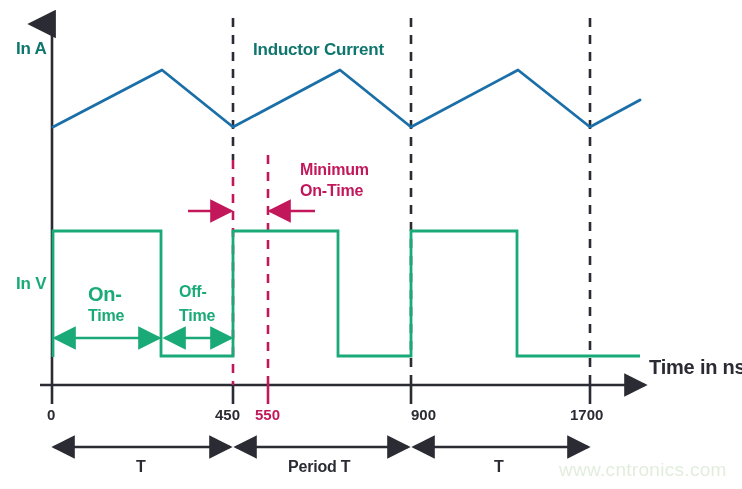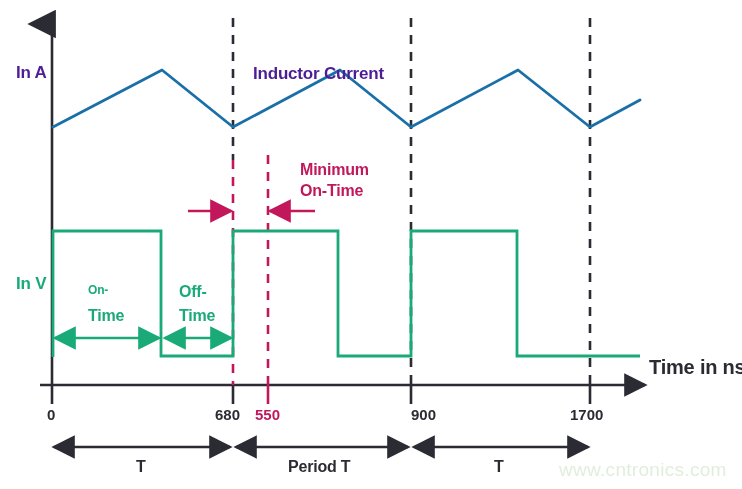--- a/index.html
+++ b/index.html
@@ -6,21 +6,21 @@
   body{
     width:742px;height:489px;
     background:#ffffff;
     font-family:"Liberation Sans", sans-serif;
     overflow:hidden;
     position:relative;
   }
   #stage{position:absolute;left:0;top:0;width:742px;height:489px;}
   svg#diagram{position:absolute;left:0;top:0;width:742px;height:489px;}
   .lbl{position:absolute;font-weight:bold;white-space:nowrap;letter-spacing:-0.2px;}
-  .lbl-blue{color:#4c1d95;margin-top:24px;}
+  .lbl-blue{color:#0f766e;}
   .lbl-green{color:#1aaa78;}
   .lbl-crimson{color:#c2185b;}
   .lbl-dark{color:#2b2b33;}
   .tick-lbl{position:absolute;font-weight:bold;font-size:15px;color:#2b2b33;}
   .tick-lbl.crimson{color:#c2185b;}
   .watermark{position:absolute;font-size:19px;color:#e2eedd;font-weight:normal;letter-spacing:0.3px;}
 </style>
 </head>
 <body>
 
@@ -98,30 +98,30 @@
   <div class="lbl lbl-blue" style="left:16px;top:39px;font-size:17px;">In A</div>
 
   <div class="lbl lbl-green" style="left:16px;top:274px;font-size:17px;">In V</div>
 
   <div class="lbl lbl-blue" style="left:253px;top:40px;font-size:17px;">Inductor Current</div>
 
 
   <div class="lbl lbl-crimson" style="left:300px;top:161px;font-size:16px;">Minimum</div>
   <div class="lbl lbl-crimson" style="left:300px;top:182px;font-size:16px;">On-Time</div>
 
-  <div class="lbl lbl-green" style="left:88px;top:283px;font-size:12px;">On-</div>
+  <div class="lbl lbl-green" style="left:88px;top:283px;font-size:20px;">On-</div>
   <div class="lbl lbl-green" style="left:88px;top:307px;font-size:16px;">Time</div>
 
   <div class="lbl lbl-green" style="left:179px;top:283px;font-size:16px;">Off-</div>
   <div class="lbl lbl-green" style="left:179px;top:307px;font-size:16px;">Time</div>
 
   <div class="lbl lbl-dark" style="left:649px;top:356px;font-size:20px;">Time in ns</div>
 
   <div class="tick-lbl" style="left:47px;top:406px;">0</div>
-  <div class="tick-lbl" style="left:215px;top:406px;">680</div>
+  <div class="tick-lbl" style="left:215px;top:406px;">450</div>
   <div class="tick-lbl crimson" style="left:255px;top:406px;">550</div>
   <div class="tick-lbl" style="left:411px;top:406px;">900</div>
   <div class="tick-lbl" style="left:570px;top:406px;">1700</div>
 
   <div class="lbl lbl-dark" style="left:136px;top:458px;font-size:16px;">T</div>
   <div class="lbl lbl-dark" style="left:288px;top:458px;font-size:16px;">Period T</div>
   <div class="lbl lbl-dark" style="left:494px;top:458px;font-size:16px;">T</div>
 
   <div class="watermark" style="left:559px;top:459px;">www.cntronics.com</div>
 

